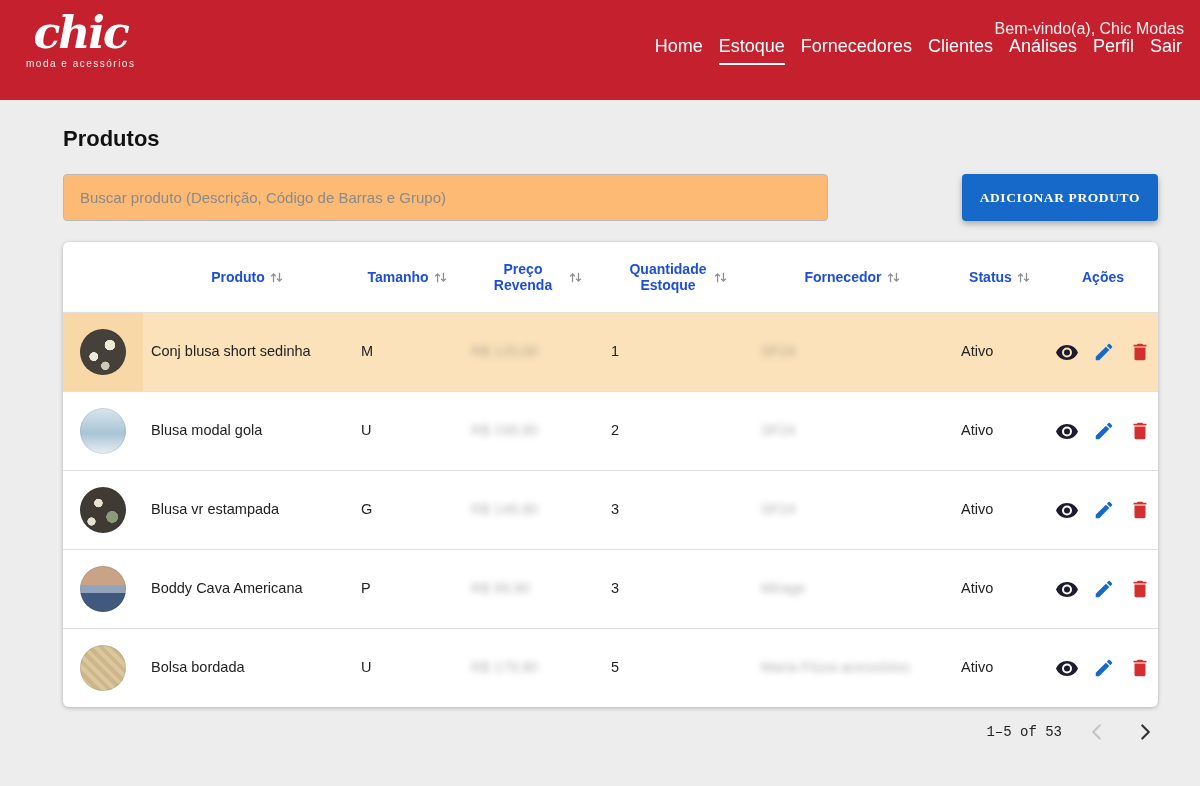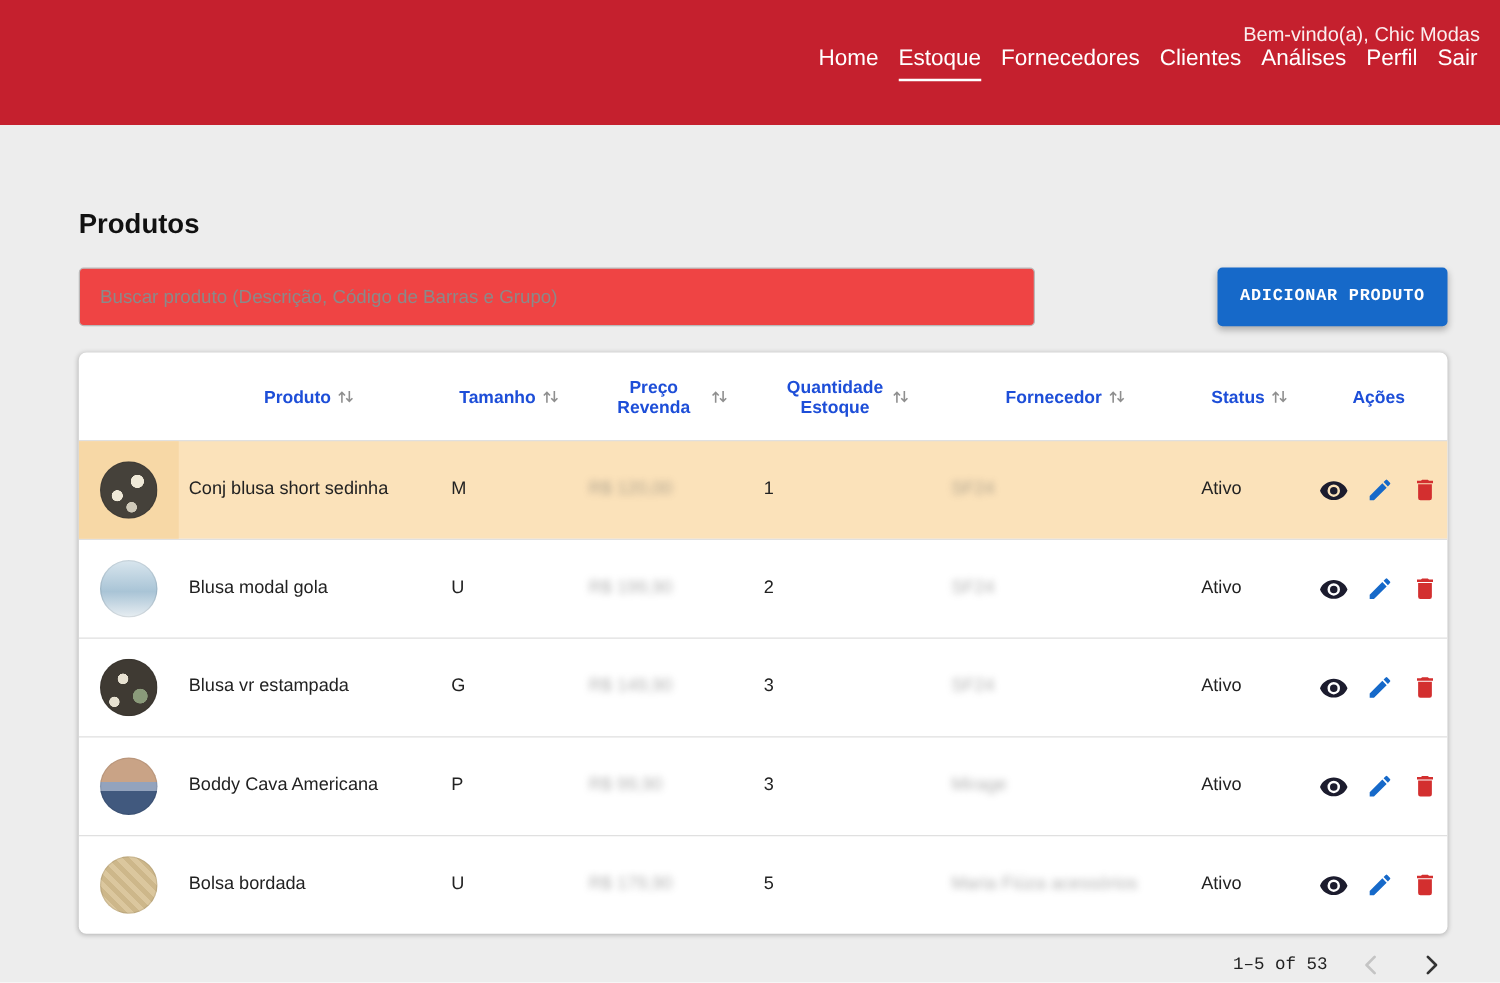--- a/index.html
+++ b/index.html
@@ -37,39 +37,39 @@
   }
   .nav-item {
     color: #fff; font-size: 18px; cursor: pointer;
     padding-bottom: 6px; border-bottom: 2px solid transparent;
     background: none; border-top: none; border-left: none; border-right: none;
     font-family: inherit;
   }
   .nav-item.active { border-bottom-color: #fff; }
 
   
-  .main { padding: 26px 42px 0 63px; margin-top: 40px; }
+  .main { padding: 26px 42px 0 63px; }
   .container { width: 1095px; }
   .page-title { font-size: 22px; font-weight: bold; color: #111; margin-bottom: 22px; }
 
   .toolbar { display: flex; justify-content: space-between; align-items: flex-start; margin-bottom: 21px; }
   .search-input {
     width: 765px; height: 47px;
     border: 1px solid #b9b9b9; border-radius: 4px;
-    background: #ef4444; padding: 0 16px;
+    background: #fdba74; padding: 0 16px;
     font-size: 15px; color: #333; font-family: inherit;
   }
   .search-input::placeholder { color: #8a8a8a; }
   .add-btn {
     height: 47px; padding: 0 18px;
     background: #1669c9; color: #fff;
     border: none; border-radius: 4px;
     font-size: 13.5px; font-weight: bold; letter-spacing: .6px;
     box-shadow: 0 3px 6px rgba(0,0,0,.28);
-    cursor: pointer; font-family: Liberation Mono, monospace;
+    cursor: pointer; font-family: Liberation Serif, serif;
   }
 
   
   .card {
     background: #fff; border-radius: 6px;
     box-shadow: 0 1px 4px rgba(0,0,0,.25);
     overflow: hidden;
   }
   .thead, .trow {
     display: grid;
@@ -110,20 +110,24 @@
     gap: 22px; margin-top: 12px;
     font-size: 14px; color: #222; font-family: Liberation Mono, monospace;
   }
   .page-btn { background: none; border: none; padding: 0; width: 26px; height: 26px; }
   .page-btn.enabled { cursor: pointer; }
 </style>
 </head>
 <body>
 
 <header class="appbar">
+  <div class="logo">
+    <div class="logo-title">chic</div>
+    <div class="logo-sub">moda e acessórios</div>
+  </div>
   <div class="welcome">Bem-vindo(a), Chic Modas</div>
   <nav class="nav">
     <button class="nav-item">Home</button>
     <button class="nav-item active">Estoque</button>
     <button class="nav-item">Fornecedores</button>
     <button class="nav-item">Clientes</button>
     <button class="nav-item">Análises</button>
     <button class="nav-item">Perfil</button>
     <button class="nav-item">Sair</button>
   </nav>

